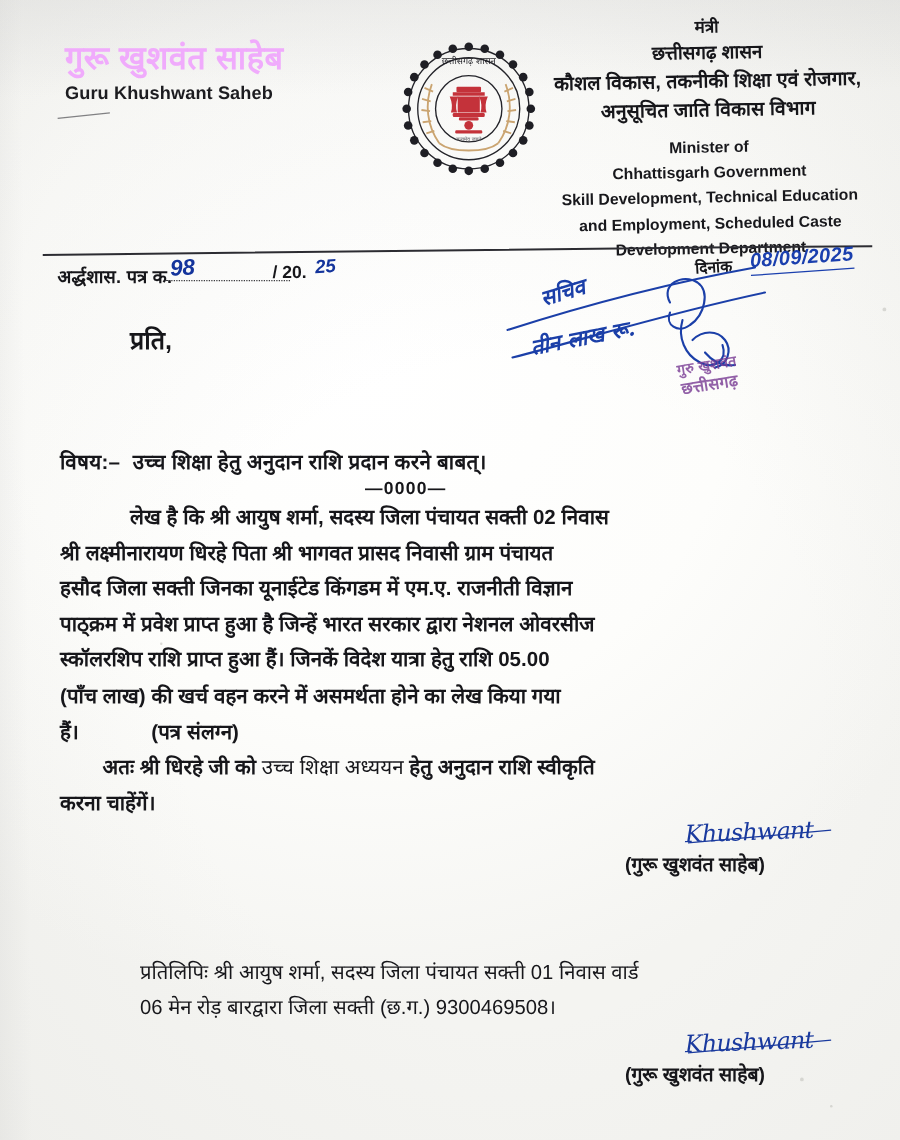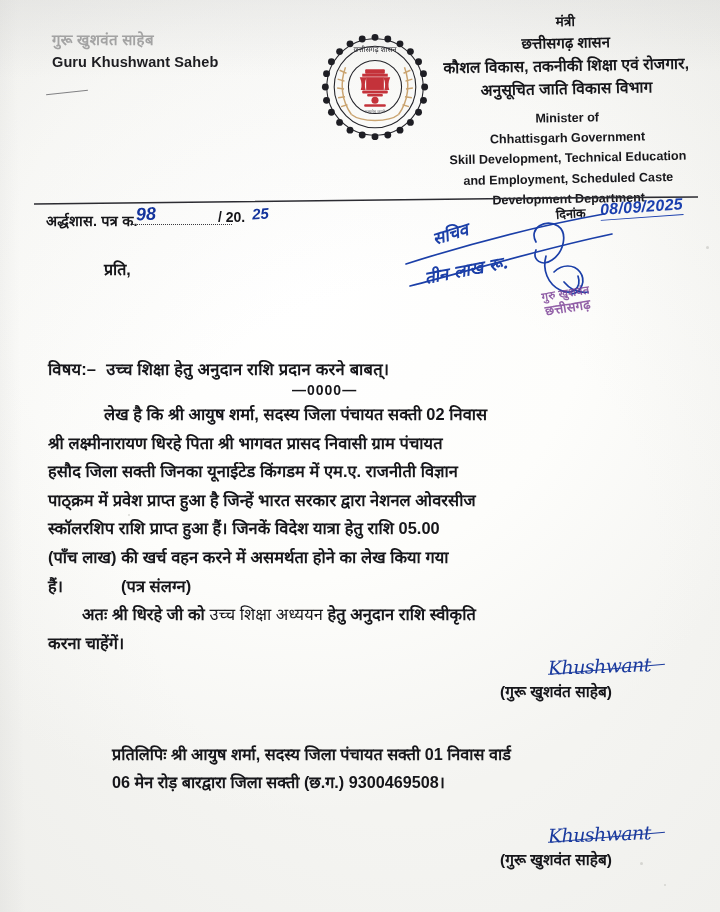--- a/index.html
+++ b/index.html
@@ -52,26 +52,25 @@
     width: 720px;
     height: 186px;
   }
   .lh-left {
     position: absolute;
     left: 52px;
     top: 32px;
     width: 260px;
   }
   .lh-left .hi {
-    font-size: 15px;
+    font-size: 26px;
     font-weight: 700;
     letter-spacing: .4px;
-    color: #a3a3a3;
+    color: #f0abfc;
     line-height: 1.15;
-    font-family: Liberation Serif, serif;
   }
   .lh-left .en {
     font-size: 14.5px;
     font-weight: 600;
     color: #1c1c20;
     margin-top: 5px;
     letter-spacing: .1px;
   }
   .lh-underline {
     position: absolute;
@@ -200,21 +199,21 @@
     transform: rotate(-4deg);
     border-bottom: 1.3px solid #1a3fae;
     padding-bottom: 1px;
   }
 
   
   .to-label {
     position: absolute;
     left: 104px;
     top: 258px;
-    font-size: 16px;
+    font-size: 20px;
     font-weight: 600;
   }
   .to-block {
     position: absolute;
     left: 152px;
     top: 278px;
     font-size: 16.5px;
     line-height: 1.48;
     font-weight: 700;
   }
@@ -291,25 +290,25 @@
     border-top: 1.5px solid #1a3a9e;
     transform: rotate(-3deg);
   }
   .ag1 { left: 548px; top: 655px; }
   .ag2 { left: 548px; top: 823px; }
 
   
   .copyto {
     position: absolute;
     left: 112px;
-    top: 740px;
+    top: 764px;
     width: 580px;
     font-size: 16.2px;
     line-height: 28px;
-    font-weight: 700;
+    font-weight: 400;
   }
   .copyto .ln { white-space: nowrap; }
 
   
   .annot {
     position: absolute;
     left: 396px;
     top: 212px;
     width: 232px;
     height: 100px;

